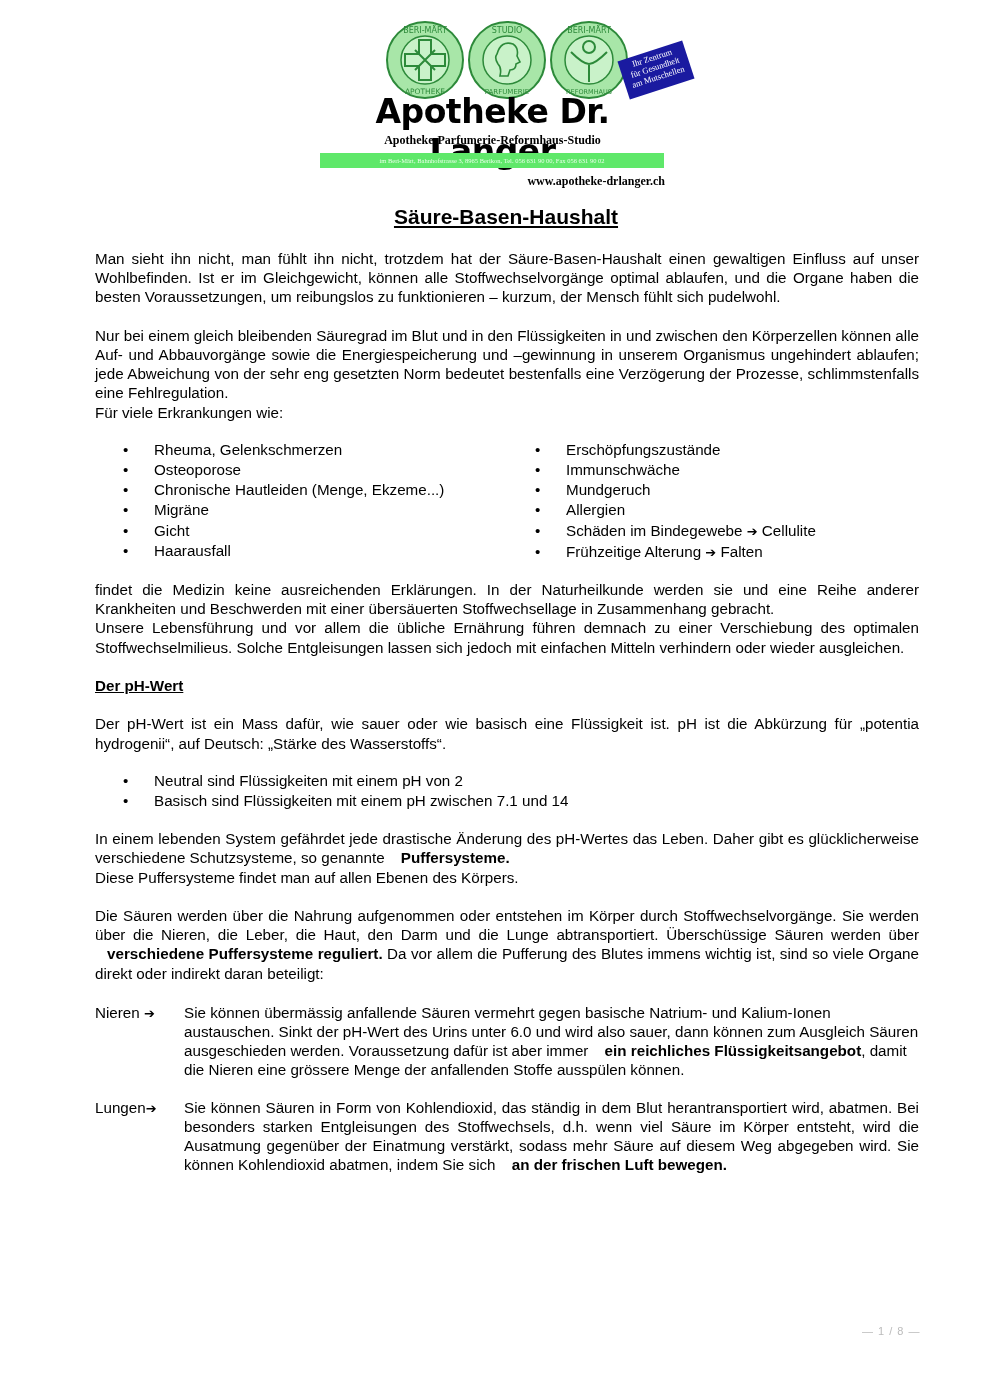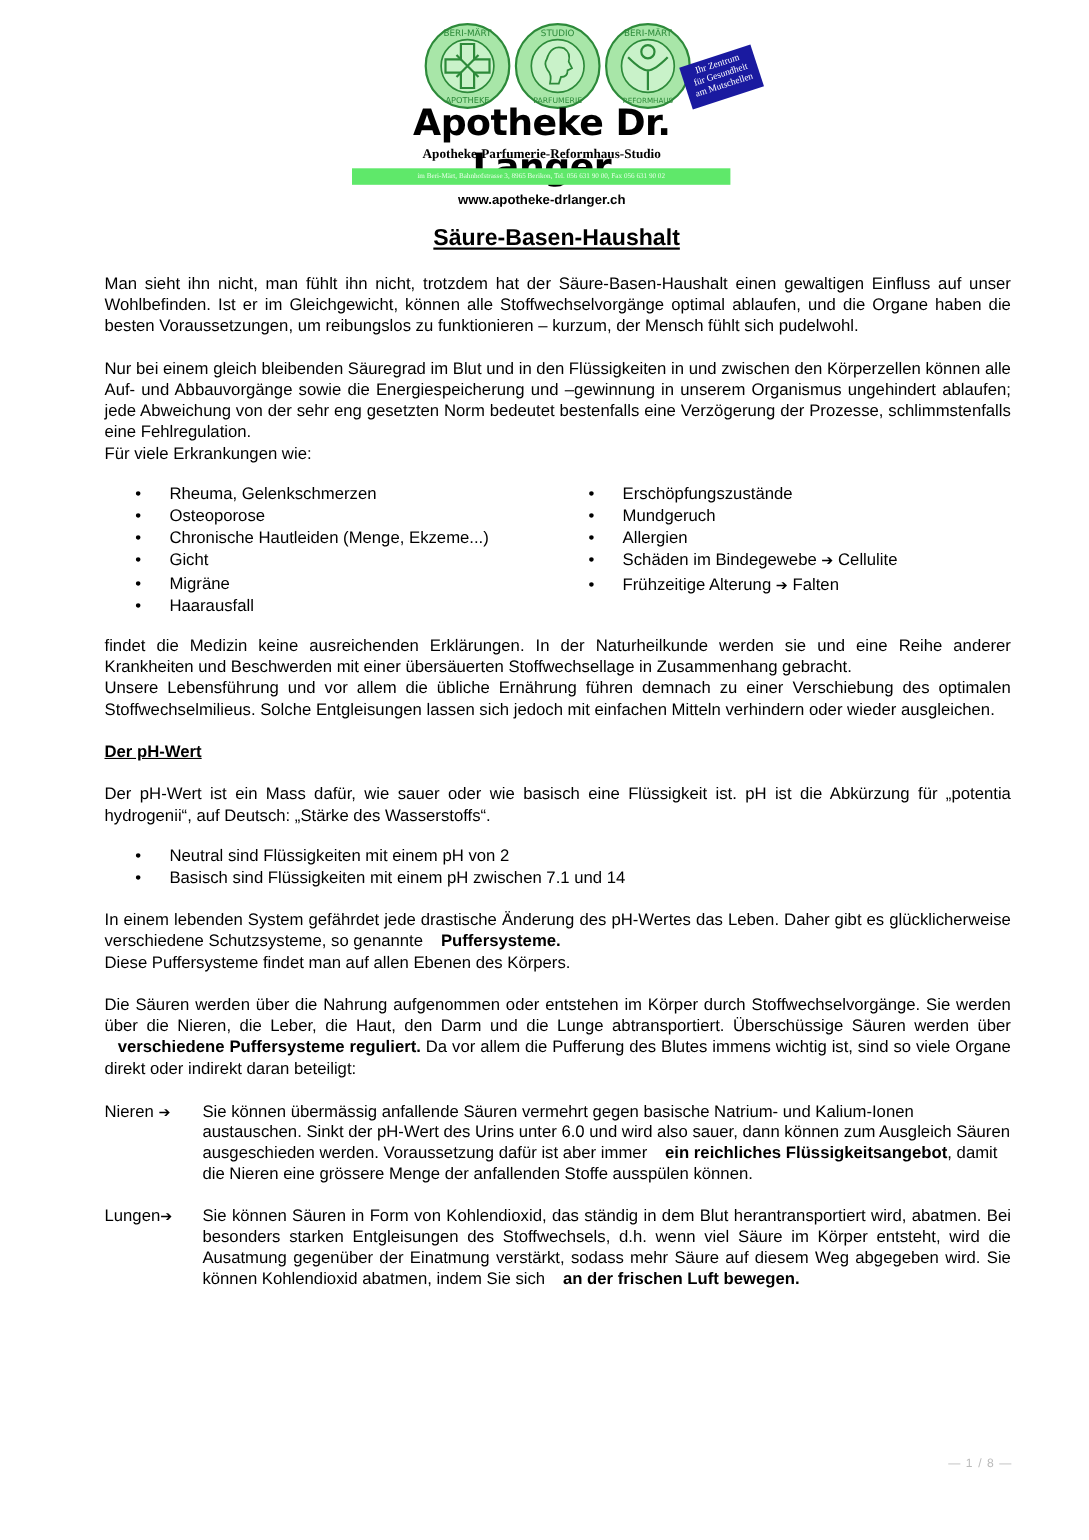--- a/index.html
+++ b/index.html
@@ -17,22 +17,22 @@
            text-align:center; padding-top:2px; box-sizing:border-box; }
   .brand { position:absolute; left:320px; top:92px; width:345px; text-align:center;
            font-family:"DejaVu Sans", sans-serif; font-weight:bold; font-size:33px;
            letter-spacing:-0.5px; line-height:40px; }
   .brand-sub { position:absolute; left:320px; top:133px; width:345px; text-align:center;
            font-family:Liberation Serif, serif; font-weight:bold; font-size:12px;
            line-height:14px; }
   .addr-bar { position:absolute; left:320px; top:153px; width:344px; height:15px;
            background:#5fe86a; color:#e8ffe8; font-family:"Liberation Serif", serif;
            font-size:6.5px; line-height:15px; text-align:center; white-space:nowrap; overflow:hidden; }
-  .web { position:absolute; left:320px; top:174px; width:345px; text-align:center;
-           font-family:Liberation Sans, sans-serif; font-weight:bold; font-size:12px; line-height:15px; }
+  .web { position:absolute; left:320px; top:174px; width:345px; text-align:right;
+           font-family:Liberation Serif, serif; font-weight:bold; font-size:12px; line-height:15px; }
 
   
   .title { position:absolute; left:0; top:204px; width:1012px; text-align:center;
            font-weight:bold; font-size:21px; text-decoration:underline; line-height:26px; }
   .content { position:absolute; left:95px; top:249px; width:824px; font-size:15.2px; line-height:19.2px; }
   p { margin:0; text-align:justify; }
   .gap { height:19.2px; }
   b { font-weight:bold;margin-left:12px; }
 
   .two-col { display:flex; margin:0; padding:0; }
@@ -107,26 +107,27 @@
     <div class="gap"></div>
     <p>Nur bei einem gleich bleibenden Säuregrad im Blut und in den Flüssigkeiten in und zwischen den Körperzellen können alle Auf- und Abbauvorgänge sowie die Energiespeicherung und –gewinnung in unserem Organismus ungehindert ablaufen; jede Abweichung von der sehr eng gesetzten Norm bedeutet bestenfalls eine Verzögerung der Prozesse, schlimmstenfalls eine Fehlregulation.</p>
     <p>Für viele Erkrankungen wie:</p>
     <div class="gap" style="height:18px"></div>
 
     <div class="two-col">
       <ul class="col">
         <li>Rheuma, Gelenkschmerzen</li>
         <li>Osteoporose</li>
         <li>Chronische Hautleiden (Menge, Ekzeme...)</li>
+        <li>Migräne</li>
         <li>Gicht</li>
-        <li>Migräne</li>
         <li>Haarausfall</li>
       </ul>
       <ul class="col">
         <li><span>Erschöpfungszustände</span></li>
+        <li><span>Immunschwäche</span></li>
         <li><span>Mundgeruch</span></li>
         <li><span>Allergien</span></li>
         <li><span>Schäden im Bindegewebe</span> <span class="arrow">➔</span> <span>Cellulite</span></li>
         <li><span>Frühzeitige Alterung</span> <span class="arrow">➔</span> <span>Falten</span></li>
       </ul>
     </div>
     <div class="gap" style="height:17px"></div>
 
     <p>findet die Medizin keine ausreichenden Erklärungen. In der Naturheilkunde werden sie und eine Reihe anderer Krankheiten und Beschwerden mit einer übersäuerten Stoffwechsellage in Zusammenhang gebracht.</p>
     <p>Unsere Lebensführung und vor allem die übliche Ernährung führen demnach zu einer Verschiebung des optimalen Stoffwechselmilieus. Solche Entgleisungen lassen sich jedoch mit einfachen Mitteln verhindern oder wieder ausgleichen.</p>

